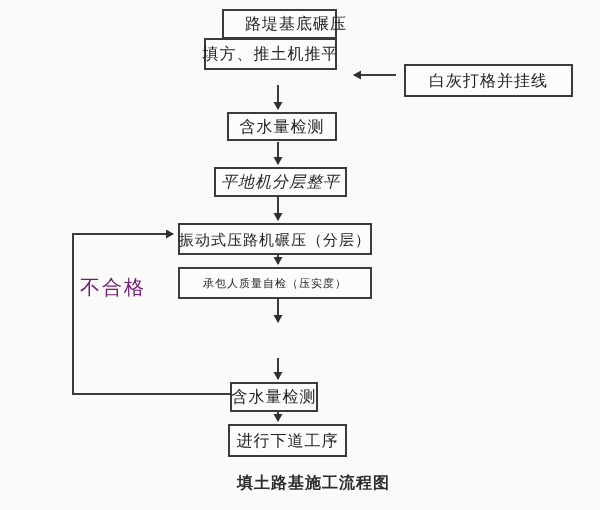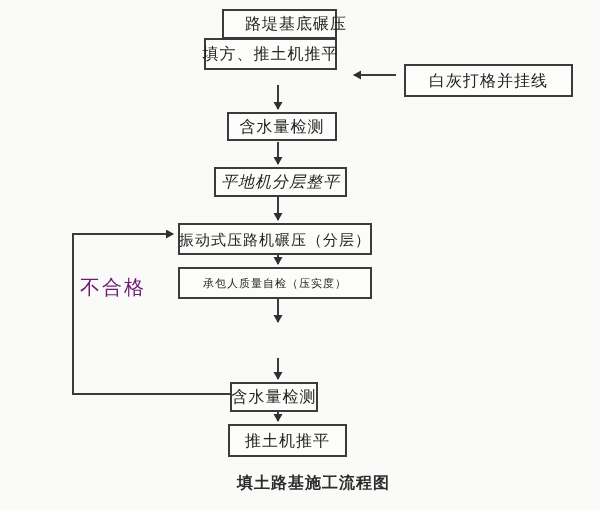--- a/index.html
+++ b/index.html
@@ -85,19 +85,19 @@
   </svg>
 
   <div class="node n1">路堤基底碾压</div>
   <div class="node n2">填方、推土机推平</div>
   <div class="node n3">白灰打格并挂线</div>
   <div class="node n4">含水量检测</div>
   <div class="node n5">平地机分层整平</div>
   <div class="node n6">振动式压路机碾压（分层）</div>
   <div class="node n7">承包人质量自检（压实度）</div>
   <div class="node n9">含水量检测</div>
-  <div class="node n10">推土机推平</div>
+  <div class="node n10">进行下道工序</div>
 
   <div class="fail-label">不合格</div>
 
   <div class="caption">填土路基施工流程图</div>
 
 </div>
 
 </body></html>

